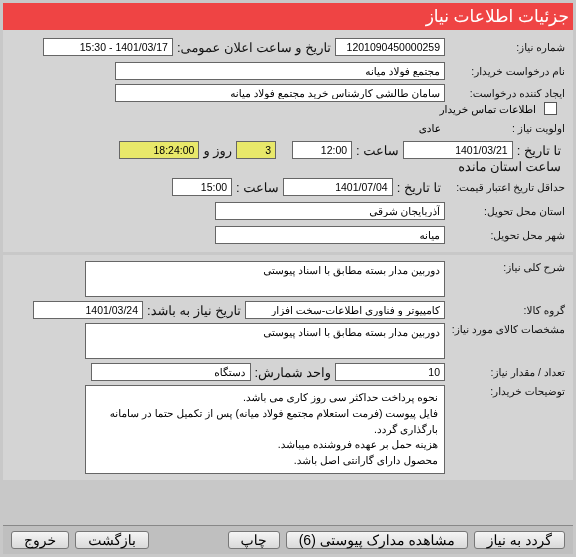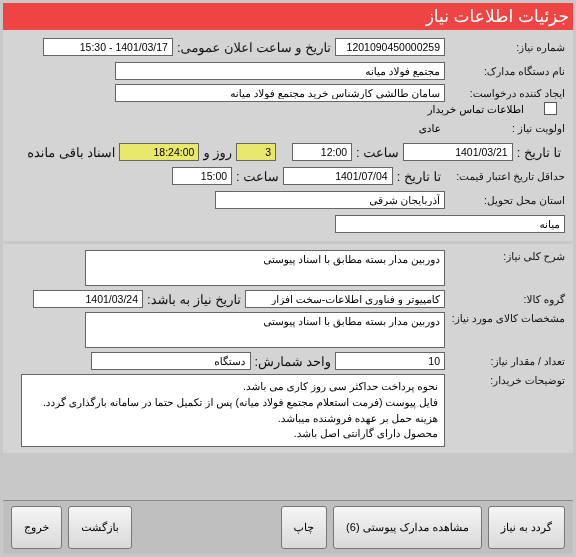--- a/index.html
+++ b/index.html
@@ -84,21 +84,21 @@
   .highlight {
     background: #e8e86a !important;
   }
   .static-text {
     font-size: 10.5px;
     padding: 0 4px;
   }
   .chk-row {
     display: inline-flex;
     align-items: center;
-    gap: 16px;
+    gap: 4px;
     margin-right: 8px;
   }
   .chk {
     width: 13px; height: 13px;
     border: 1px solid #555;
     background: #fff;
     display: inline-block;
   }
   .footer-bar {
     position: absolute;
@@ -110,31 +110,31 @@
     padding: 5px 8px;
     display: flex;
     gap: 6px;
     justify-content: flex-start;
     z-index: 2;
   }
   .btn {
     background: linear-gradient(#f5f5f5,#d9d9d9);
     border: 1px solid #777;
     border-radius: 3px;
-    padding: 14px 12px;
+    padding: 0 12px;
     font-family: inherit;
-    font-size: 11px;
+    font-size: 14px;
     cursor: pointer;
   }
   .spacer { flex: 1; }
   .remarks {
     background: #fff;
     border: 1px solid #666;
     padding: 4px 6px;
-    width: 424px;
+    width: 360px;
     font-size: 10.5px;
     line-height: 1.5;
     white-space: pre-line;
   }
 </style>
 </head>
 <body>
 
 <div class="watermark">ســامانه تـدارکات الکترونیکـی دولـت ۰۲۱ - ۸۸۳</div>
 
@@ -143,21 +143,21 @@
   <div class="form-body">
 
     <div class="row">
       <span class="label">شماره نیاز:</span>
       <input type="text" class="w100 ro" readonly="" value="1201090450000259" style="">
       <span class="label-sm">تاریخ و ساعت اعلان عمومی:</span>
       <input type="text" class="w100 ro" style="width: 130px;" readonly="" value="1401/03/17 - 15:30">
     </div>
 
     <div class="row">
-      <span class="label">نام دستگاه مدارک:</span>
+      <span class="label">نام درخواست خریدار:</span>
       <input type="text" class="w-long ro" readonly="" value="مجتمع فولاد میانه" style="">
     </div>
 
     <div class="row">
       <span class="label">ایجاد کننده درخواست:</span>
       <input type="text" class="w-long ro" readonly="" value="سامان طالشی کارشناس خرید مجتمع فولاد میانه" style="">
       <span class="chk-row">
         <span class="chk"></span>
         <span class="static-text">اطلاعات تماس خریدار</span>
       </span>
@@ -170,37 +170,38 @@
 
     <div class="row">
       <span class="label-sm">تا تاریخ :</span>
       <input type="text" class="w100 ro" readonly="" value="1401/03/21" style="">
       <span class="label-sm">ساعت :</span>
       <input type="text" class="w60 ro" readonly="" value="12:00" style="">
       <span style="width:16px"></span>
       <input type="text" class="w40 highlight" readonly="" value="3" style="">
       <span class="label-sm">روز و</span>
       <input type="text" class="w80 highlight" readonly="" value="18:24:00" style="">
-      <span class="label-sm">اسناد باقی مانده</span>
+      <span class="label-sm">ساعت استان مانده</span>
     </div>
 
     <div class="row">
       <span class="label">حداقل تاریخ اعتبار قیمت:</span>
       <span class="label-sm">تا تاریخ :</span>
       <input type="text" class="w100 ro" readonly="" value="1401/07/04" style="">
       <span class="label-sm">ساعت :</span>
       <input type="text" class="w60 ro" readonly="" value="15:00" style="">
     </div>
 
     <div class="row">
       <span class="label">استان محل تحویل:</span>
       <input type="text" class="w-med ro" readonly="" value="آذربایجان شرقی" style="">
     </div>
 
     <div class="row">
+      <span class="label">شهر محل تحویل:</span>
       <input type="text" class="w-med ro" readonly="" value="میانه" style="">
     </div>
 
   </div>
 </div>
 
 <div class="panel">
   <div class="form-body">
 
     <div class="row" style="align-items:flex-start">

